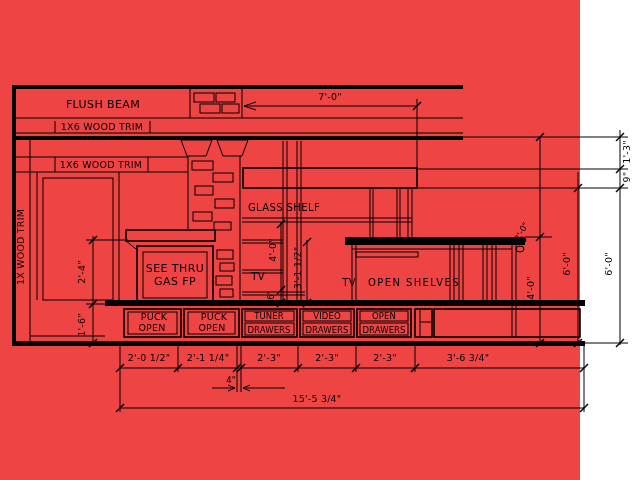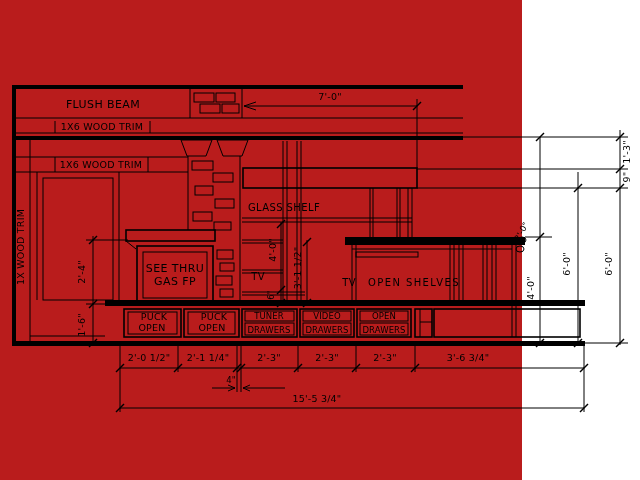--- a/index.html
+++ b/index.html
@@ -1,16 +1,16 @@
 <!DOCTYPE html>
 <html><head>
 <meta charset="utf-8">
 <style>
   html,body{margin:0;padding:0;background:#ffffff;width:640px;height:480px;overflow:hidden;}
-  #stage{width:522px;height:480px;background:#b91c1c;position:relative;}
+  #stage{width:580px;height:480px;background:#ef4444;position:relative;}
   svg{display:block;}
   text{font-family:"DejaVu Sans","Liberation Sans",sans-serif;fill:#000;}
   .lbl{font-size:10px;letter-spacing:.4px;}
   .lbl-lg{font-size:11px;letter-spacing:.4px;}
   .lbl-wide{font-size:10px;letter-spacing:1.4px;}
   .dim{font-size:9.5px;letter-spacing:.2px;}
   .dim-sm{font-size:8.5px;}
   .cab{font-size:9.5px;letter-spacing:.2px;}
   .cab-sm{font-size:8.5px;letter-spacing:.1px;}
   .thin{stroke:#000;stroke-width:1;fill:none;}

